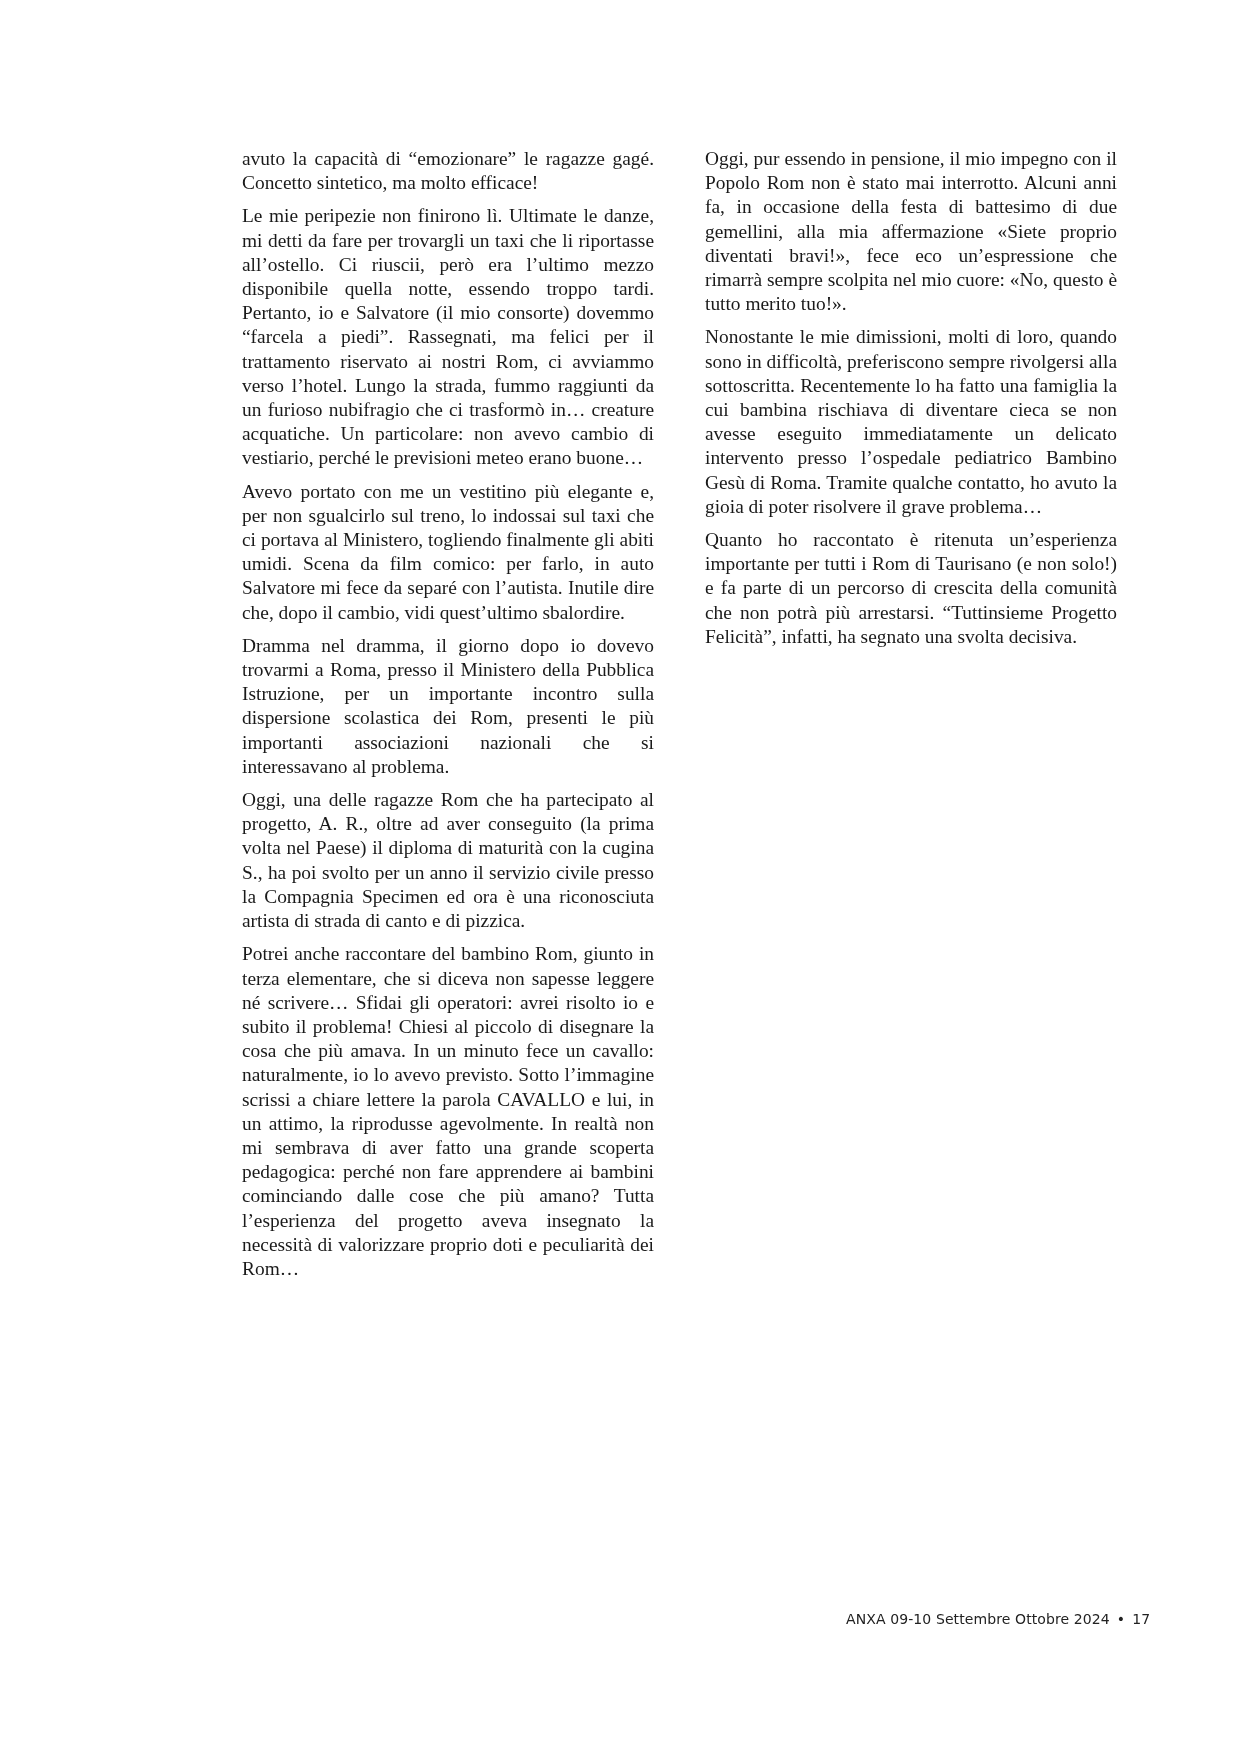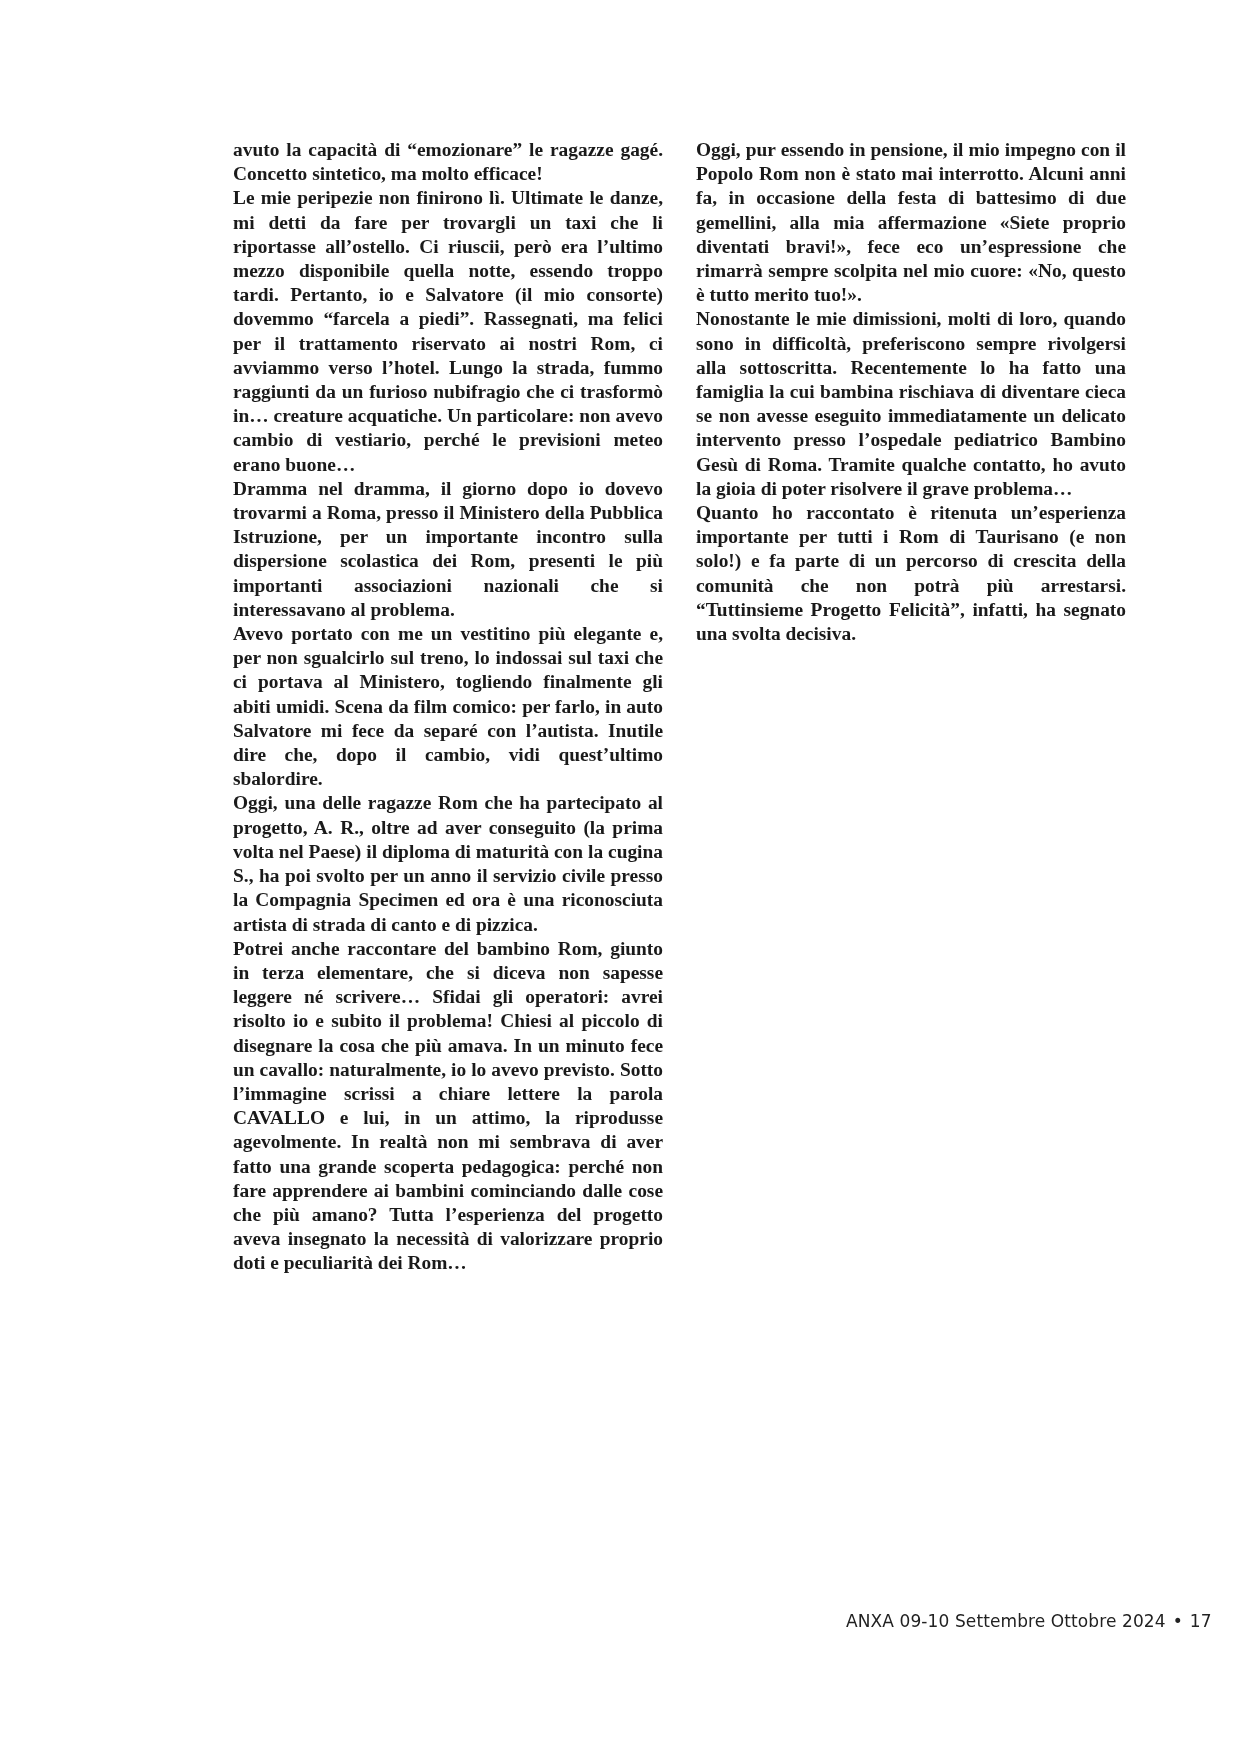--- a/index.html
+++ b/index.html
@@ -27,49 +27,48 @@
       width: 430px;
       font-family: "Liberation Serif", serif;
       font-size: 19.4px;
       line-height: 24.2px;
       text-align: justify;
       hyphens: none;
     }
     .column.left { left: 233px; }
     .column.right { left: 696px; }
     .column p {
-      margin: 0;
+      margin: 9px;
       padding: 0;
-      font-weight: bold;
     }
     .footer {
       position: absolute;
       top: 1611px;
       left: 846px;
       font-family: "DejaVu Sans", sans-serif;
-      font-size: 17px;
+      font-size: 14px;
       color: #222222;
       white-space: nowrap;
       letter-spacing: 0.1px;
     }
     .footer .bullet {
       display: inline-block;
       margin: 0 7px;
     }
   </style>
 </head>
 <body>
 
 <div class="page">
 
   <div class="column left">
     <p>avuto la capacità di “emozionare” le ragazze gagé. Concetto sintetico, ma molto efficace!</p>
     <p>Le mie peripezie non finirono lì. Ultimate le danze, mi detti da fare per trovargli un taxi che li riportasse all’ostello. Ci riuscii, però era l’ultimo mezzo disponibile quella notte, essendo troppo tardi. Pertanto, io e Salvatore (il mio consorte) dovemmo “farcela a piedi”. Rassegnati, ma felici per il trattamento riservato ai nostri Rom, ci avviammo verso l’hotel. Lungo la strada, fummo raggiunti da un furioso nubifragio che ci trasformò in… creature acquatiche. Un particolare: non avevo cambio di vestiario, perché le previsioni meteo erano buone…</p>
+    <p>Avevo portato con me un vestitino più elegante e, per non sgualcirlo sul treno, lo indossai sul taxi che ci portava al Ministero, togliendo finalmente gli abiti umidi. Scena da film comico: per farlo, in auto Salvatore mi fece da separé con l’autista. Inutile dire che, dopo il cambio, vidi quest’ultimo sbalordire.</p>
     <p>Dramma nel dramma, il giorno dopo io dovevo trovarmi a Roma, presso il Ministero della Pubblica Istruzione, per un importante incontro sulla dispersione scolastica dei Rom, presenti le più importanti associazioni nazionali che si interessavano al problema.</p>
-    <p>Avevo portato con me un vestitino più elegante e, per non sgualcirlo sul treno, lo indossai sul taxi che ci portava al Ministero, togliendo finalmente gli abiti umidi. Scena da film comico: per farlo, in auto Salvatore mi fece da separé con l’autista. Inutile dire che, dopo il cambio, vidi quest’ultimo sbalordire.</p>
     <p>Oggi, una delle ragazze Rom che ha partecipato al progetto, A. R., oltre ad aver conseguito (la prima volta nel Paese) il diploma di maturità con la cugina S., ha poi svolto per un anno il servizio civile presso la Compagnia Specimen ed ora è una riconosciuta artista di strada di canto e di pizzica.</p>
     <p>Potrei anche raccontare del bambino Rom, giunto in terza elementare, che si diceva non sapesse leggere né scrivere… Sfidai gli operatori: avrei risolto io e subito il problema! Chiesi al piccolo di disegnare la cosa che più amava. In un minuto fece un cavallo: naturalmente, io lo avevo previsto. Sotto l’immagine scrissi a chiare lettere la parola CAVALLO e lui, in un attimo, la riprodusse agevolmente. In realtà non mi sembrava di aver fatto una grande scoperta pedagogica: perché non fare apprendere ai bambini cominciando dalle cose che più amano? Tutta l’esperienza del progetto aveva insegnato la necessità di valorizzare proprio doti e peculiarità dei Rom…</p>
   </div>
 
   <div class="column right">
     <p>Oggi, pur essendo in pensione, il mio impegno con il Popolo Rom non è stato mai interrotto. Alcuni anni fa, in occasione della festa di battesimo di due gemellini, alla mia affermazione «Siete proprio diventati bravi!», fece eco un’espressione che rimarrà sempre scolpita nel mio cuore: «No, questo è tutto merito tuo!».</p>
     <p>Nonostante le mie dimissioni, molti di loro, quando sono in difficoltà, preferiscono sempre rivolgersi alla sottoscritta. Recentemente lo ha fatto una famiglia la cui bambina rischiava di diventare cieca se non avesse eseguito immediatamente un delicato intervento presso l’ospedale pediatrico Bambino Gesù di Roma. Tramite qualche contatto, ho avuto la gioia di poter risolvere il grave problema…</p>
     <p>Quanto ho raccontato è ritenuta un’esperienza importante per tutti i Rom di Taurisano (e non solo!) e fa parte di un percorso di crescita della comunità che non potrà più arrestarsi. “Tuttinsieme Progetto Felicità”, infatti, ha segnato una svolta decisiva.</p>
   </div>
 

